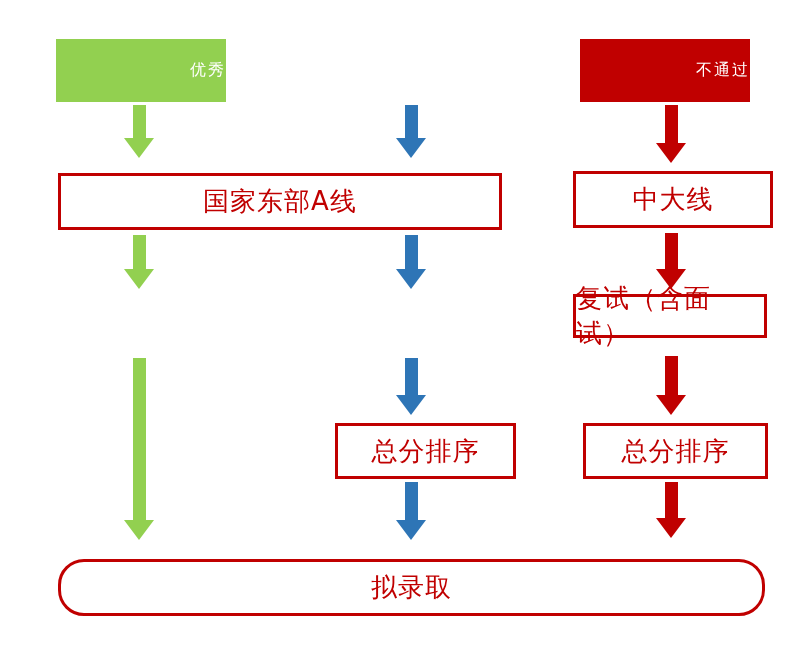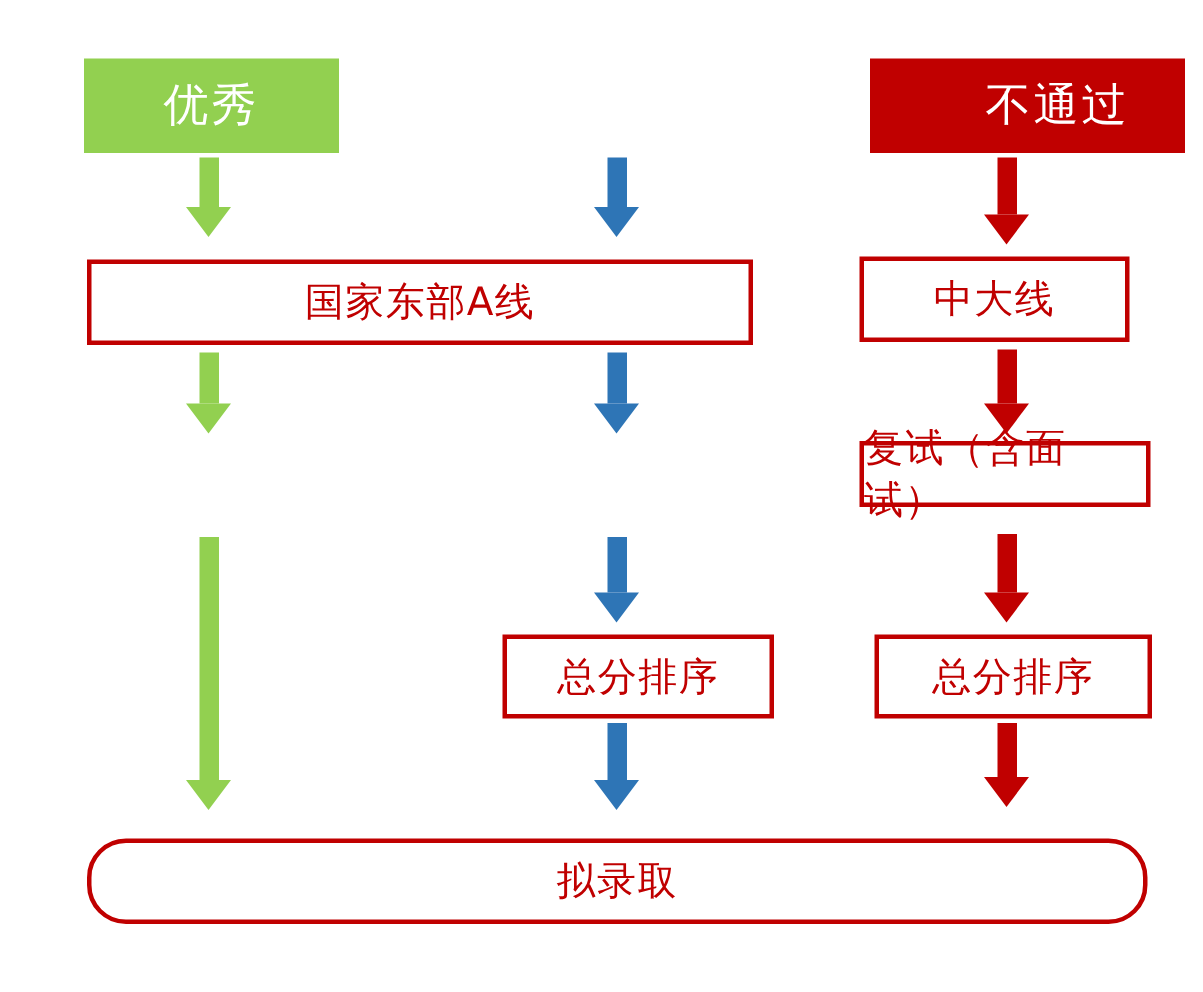--- a/index.html
+++ b/index.html
@@ -13,28 +13,28 @@
     width: 802px;
     height: 661px;
     background: var(--background, #fff);
     overflow: hidden;
   }
   
   .header-box {
     position: absolute;
     display: flex;
     align-items: center;
-    justify-content: center;
+    justify-content: flex-end;
     color: var(--header-text, #fff);
-    font-size: 30px;
+    font-size: 16px;
     letter-spacing: 2px;
   }
   .header-box.green { background: var(--green); }
   .header-box.blue  { background: var(--blue); }
-  .header-box.red   { background: var(--red); padding-left: 40px; }
+  .header-box.red   { background: var(--red); }
 
   
   .outline-box {
     position: absolute;
     box-sizing: border-box;
     border: 3px solid var(--box-border, #C00000);
     background: #fff;
     display: flex;
     align-items: center;
     justify-content: center;
@@ -93,21 +93,21 @@
       <i class="head"></i>
     </div>
   <div class="arrow red" style="left:656px; top:105px; height:58px;">
       <i class="shaft"></i>
       <i class="head"></i>
     </div>
 
   <div class="outline-box" style="left:58px; top:173px; width:444px; height:57px;">
     <span>国家东部A线</span>
   </div>
-  <div class="outline-box" style="left:573px; top:171px; width:180px; height:57px;">
+  <div class="outline-box" style="left:573px; top:171px; width:200px; height:57px;">
     <span>中大线</span>
   </div>
 
   <div class="arrow green" style="left:124px; top:235px; height:54px;">
       <i class="shaft"></i>
       <i class="head"></i>
     </div>
   <div class="arrow blue" style="left:396px; top:235px; height:54px;">
       <i class="shaft"></i>
       <i class="head"></i>

